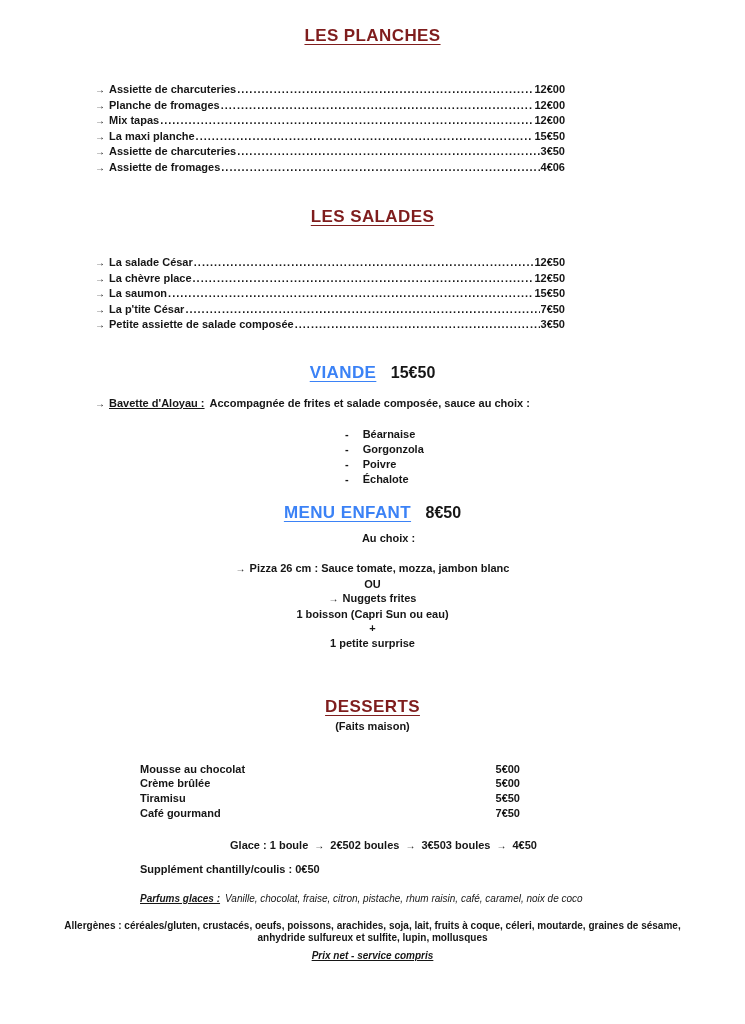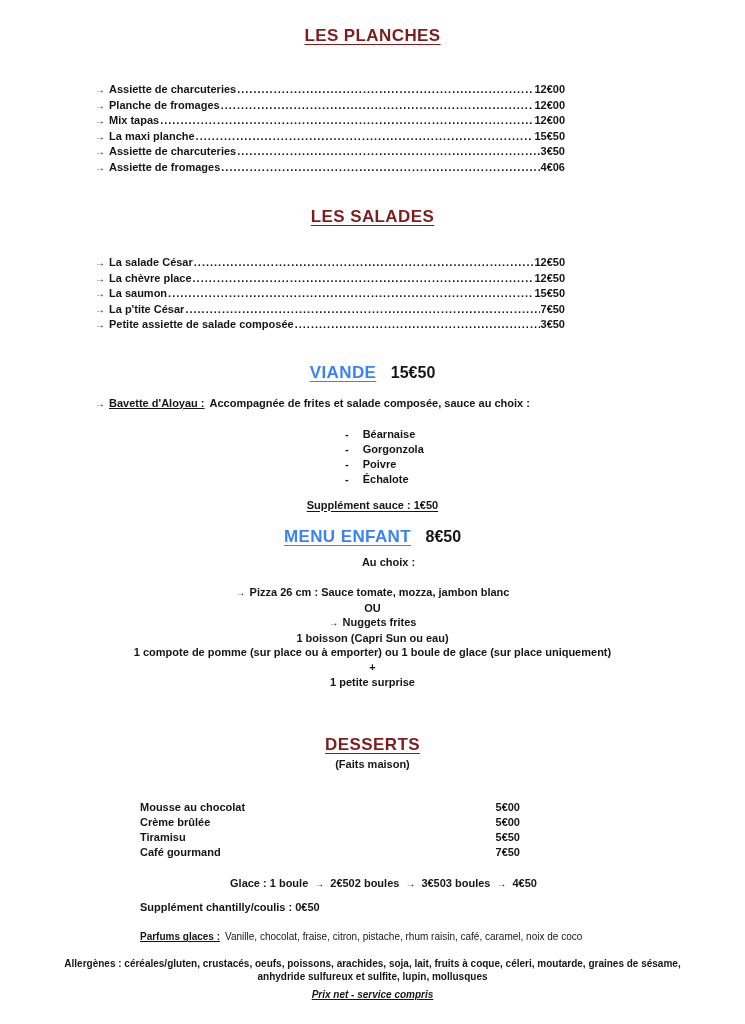--- a/index.html
+++ b/index.html
@@ -48,21 +48,21 @@
   #title-desserts { margin-top: 46px; }
   .faits { text-align: center; font-size: 11px; margin-top: 3px; }
   .dessert-list { width: 380px; margin: 30px 0 0 140px; }
   .drow { display: flex; justify-content: space-between; font-size: 11px; line-height: 14.8px; }
 
   .glace-row { display: flex; justify-content: center; width: 487px; margin: 18px 0 0 140px; font-size: 11px; }
   .glace-seg { white-space: nowrap; }
   .arr-mid { font-size: 10px; margin: 0 6px; }
   .chantilly { margin: 12px 0 0 140px; font-size: 11px; }
 
-  .parfums { margin: 18px 0 0 140px; font-size: 10px; }
+  .parfums { margin: 18px 0 0 140px; font-size: 10px; font-style: italic; }
   .parfums-label { font-weight: bold; text-decoration: underline; margin-right: 5px; }
   .parfums-text { font-weight: normal; }
 
   .footer { margin-top: 16px; text-align: center; }
   .allerg { font-size: 10px; max-width: 650px; margin: 0 auto; line-height: 12.6px; }
   .prixnet { display: inline-block; font-size: 10px; font-style: italic; text-decoration: underline; margin-top: 4px; }
 </style>
 </head>
 <body>
 
@@ -167,38 +167,36 @@
     <div class="sauce">
       <span>-</span>
       <span>Poivre</span>
     </div>
     <div class="sauce">
       <span>-</span>
       <span>Échalote</span>
     </div>
   </div>
 
-  <div class="supp">Supplément sauce : 1€50</div>
 
   <div class="center-title" id="title-menu-enfant">
     <span class="red-title">MENU ENFANT</span>
     <span class="title-price">8€50</span>
   </div>
 
   <div class="c-line auchoix">Au choix :</div>
 
   <div class="c-line first-opt">
     <span class="arr-inline">→</span><span>Pizza 26 cm : Sauce tomate, mozza, jambon blanc</span>
   </div>
   <div class="c-line">OU</div>
   <div class="c-line">
     <span class="arr-inline">→</span><span>Nuggets frites</span>
   </div>
   <div class="c-line">1 boisson (Capri Sun ou eau)</div>
-  <div class="c-line">1 compote de pomme (sur place ou à emporter) ou 1 boule de glace (sur place uniquement)</div>
   <div class="c-line">+</div>
   <div class="c-line">1 petite surprise</div>
 
   <h1 class="section-title" id="title-desserts">DESSERTS</h1>
   <div class="faits">(Faits maison)</div>
 
   <div class="dessert-list">
     <div class="drow">
       <span>Mousse au chocolat</span>
       <span>5€00</span>

